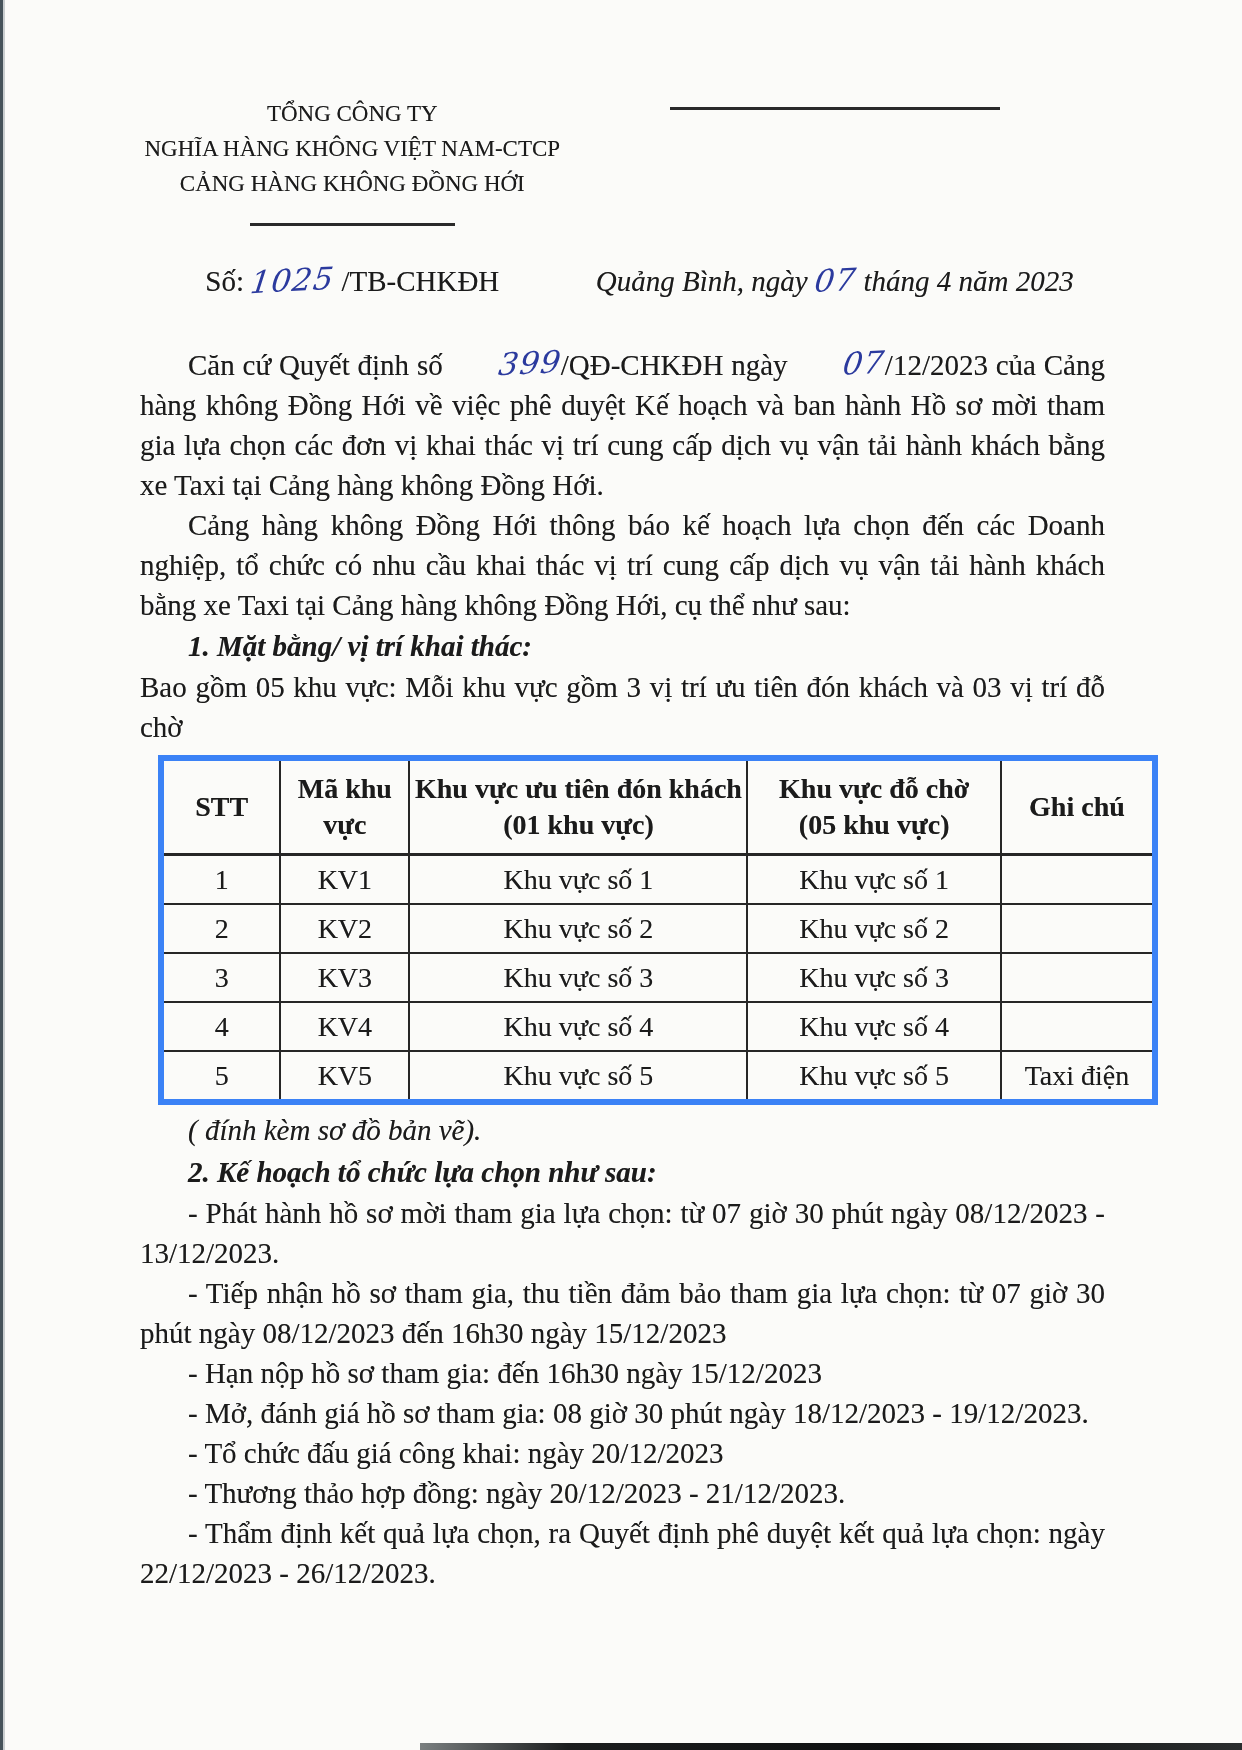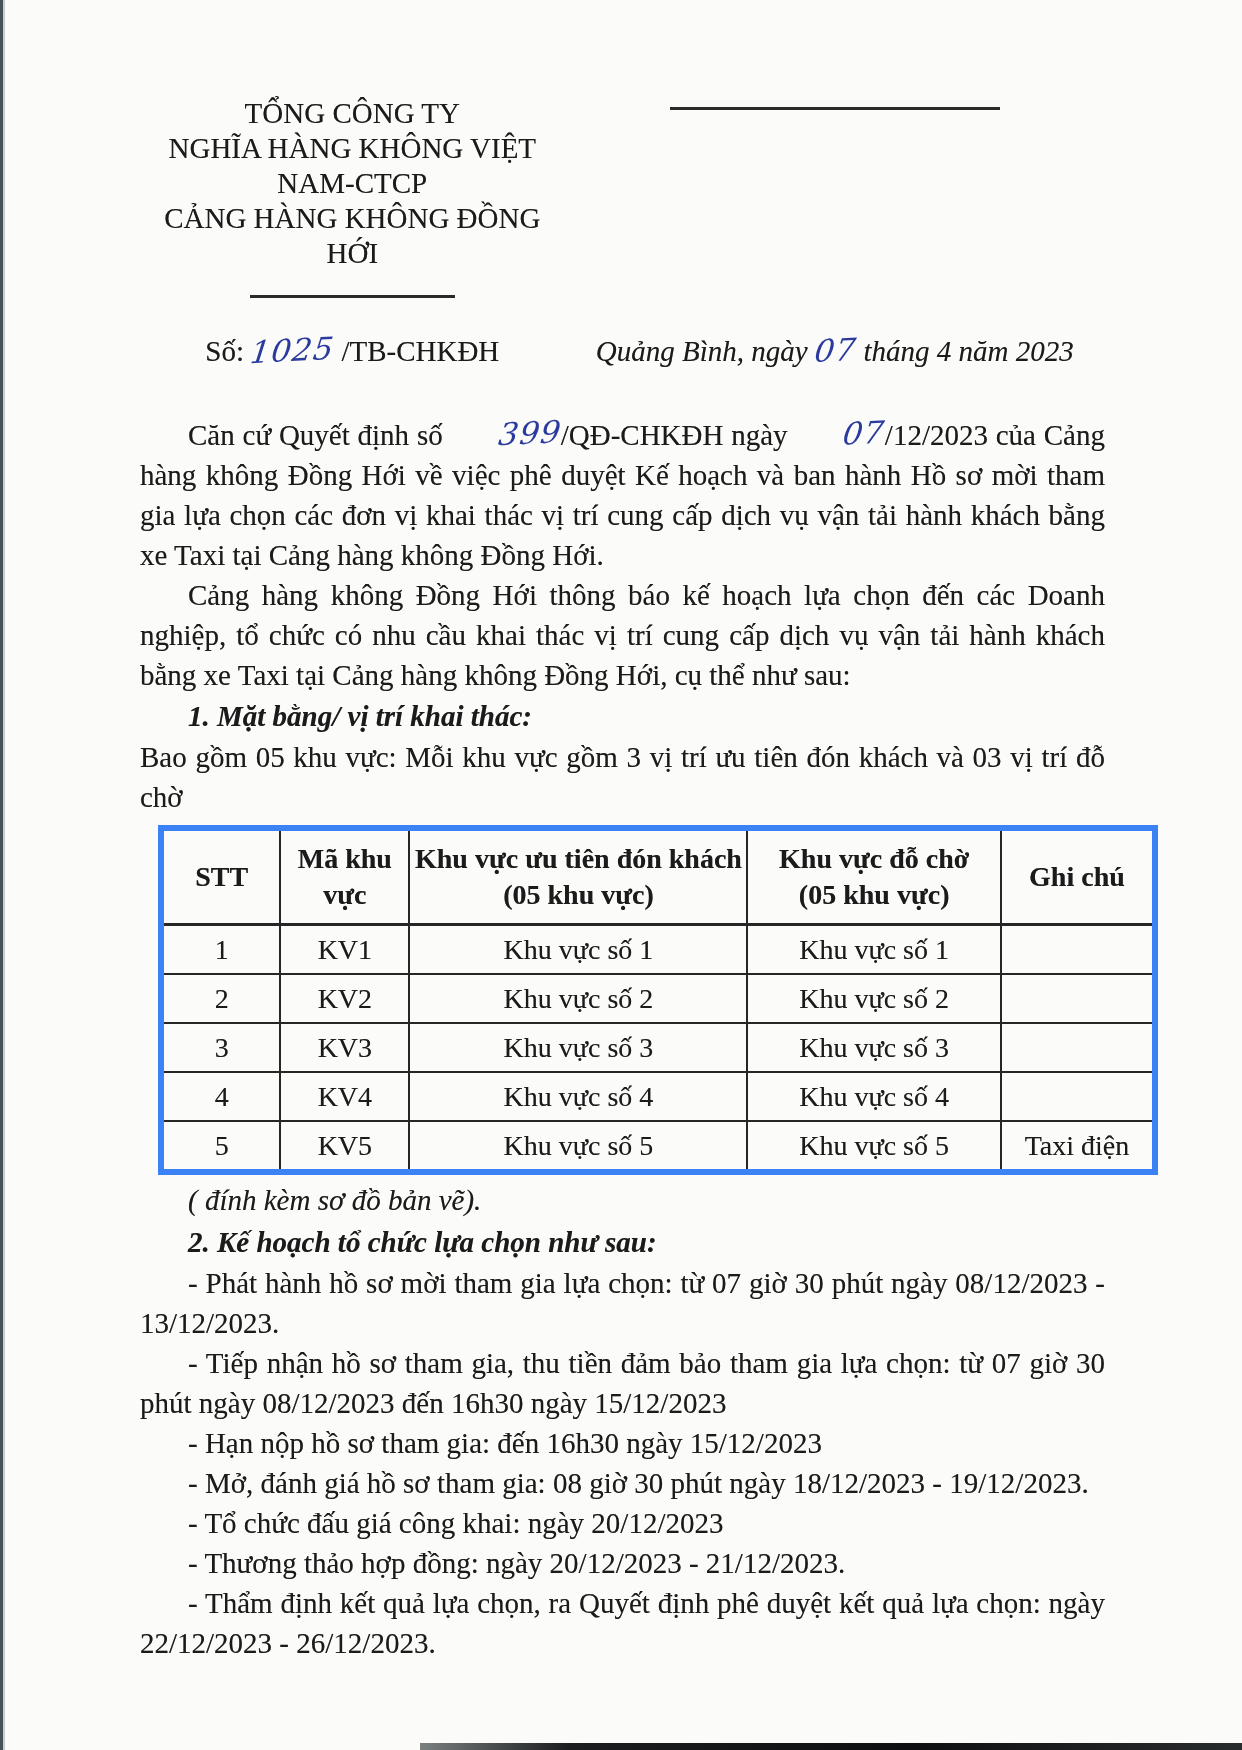--- a/index.html
+++ b/index.html
@@ -19,21 +19,21 @@
     box-sizing:border-box;
     text-shadow:0 0 0.5px rgba(20,20,20,.45);
   }
   
   .scan-left-edge{position:absolute;left:0;top:0;width:3px;height:1750px;background:#46525a;}
   .scan-left-edge2{position:absolute;left:3px;top:0;width:2px;height:1750px;background:#c9cdcf;}
   .scan-bottom-bar{position:absolute;left:420px;right:0;bottom:0;height:7px;
     background:linear-gradient(to right,#7a7f80,#1b1d1e 18%,#0e0f10 60%,#2a2d2e);}
   
   .hdr{display:flex;width:100%;}
-  .hdr-left{width:44%;text-align:center;font-size:29px;line-height:35px;}
+  .hdr-left{width:44%;text-align:center;font-size:23px;line-height:35px;}
   .hdr-right{width:56%;text-align:center;}
   .hdr-line{display:block;}
   .u-line-left{display:inline-block;width:205px;border-bottom:3px solid #2a2a2a;margin-top:8px;}
   .hdr-right .l1{font-weight:bold;font-size:28px;line-height:35px;letter-spacing:.2px;}
   .hdr-right .l2{font-weight:bold;font-size:29px;line-height:40px;}
   .u-line-right{display:inline-block;width:330px;border-bottom:3px solid #2a2a2a;margin-top:-2px;}
   .bold{font-weight:normal;}
   
   .num-row{display:flex;margin-top:26px;align-items:baseline;}
   .num-left{width:44%;text-align:center;font-size:29px;}
@@ -126,21 +126,21 @@
         <col style="width:34%">
         <col style="width:25.5%">
         <col style="width:15.5%">
     </colgroup>
     <thead>
       <tr>
         <th>STT</th>
         <th>Mã khu
 vực</th>
         <th>Khu vực ưu tiên đón khách
-(05 khu vực)</th>
+(01 khu vực)</th>
         <th>Khu vực đỗ chờ
 (05 khu vực)</th>
         <th>Ghi chú</th>
       </tr>
     </thead>
     <tbody>
       <tr>
         <td>1</td>
         <td>KV1</td>
         <td>Khu vực số 1</td>

